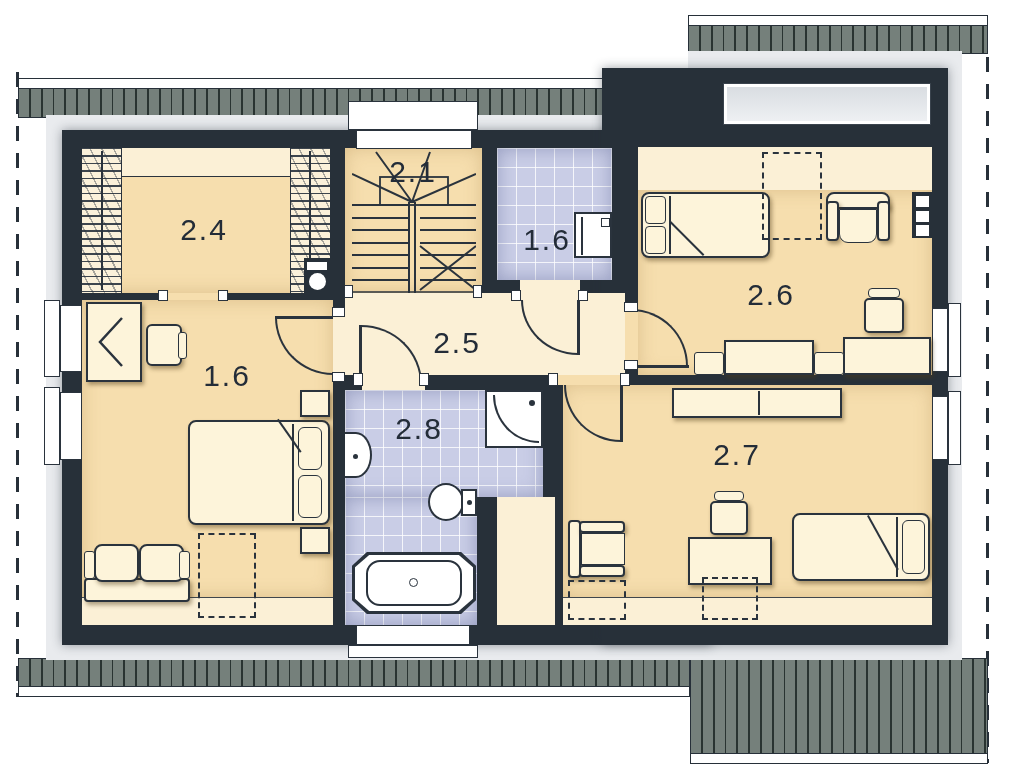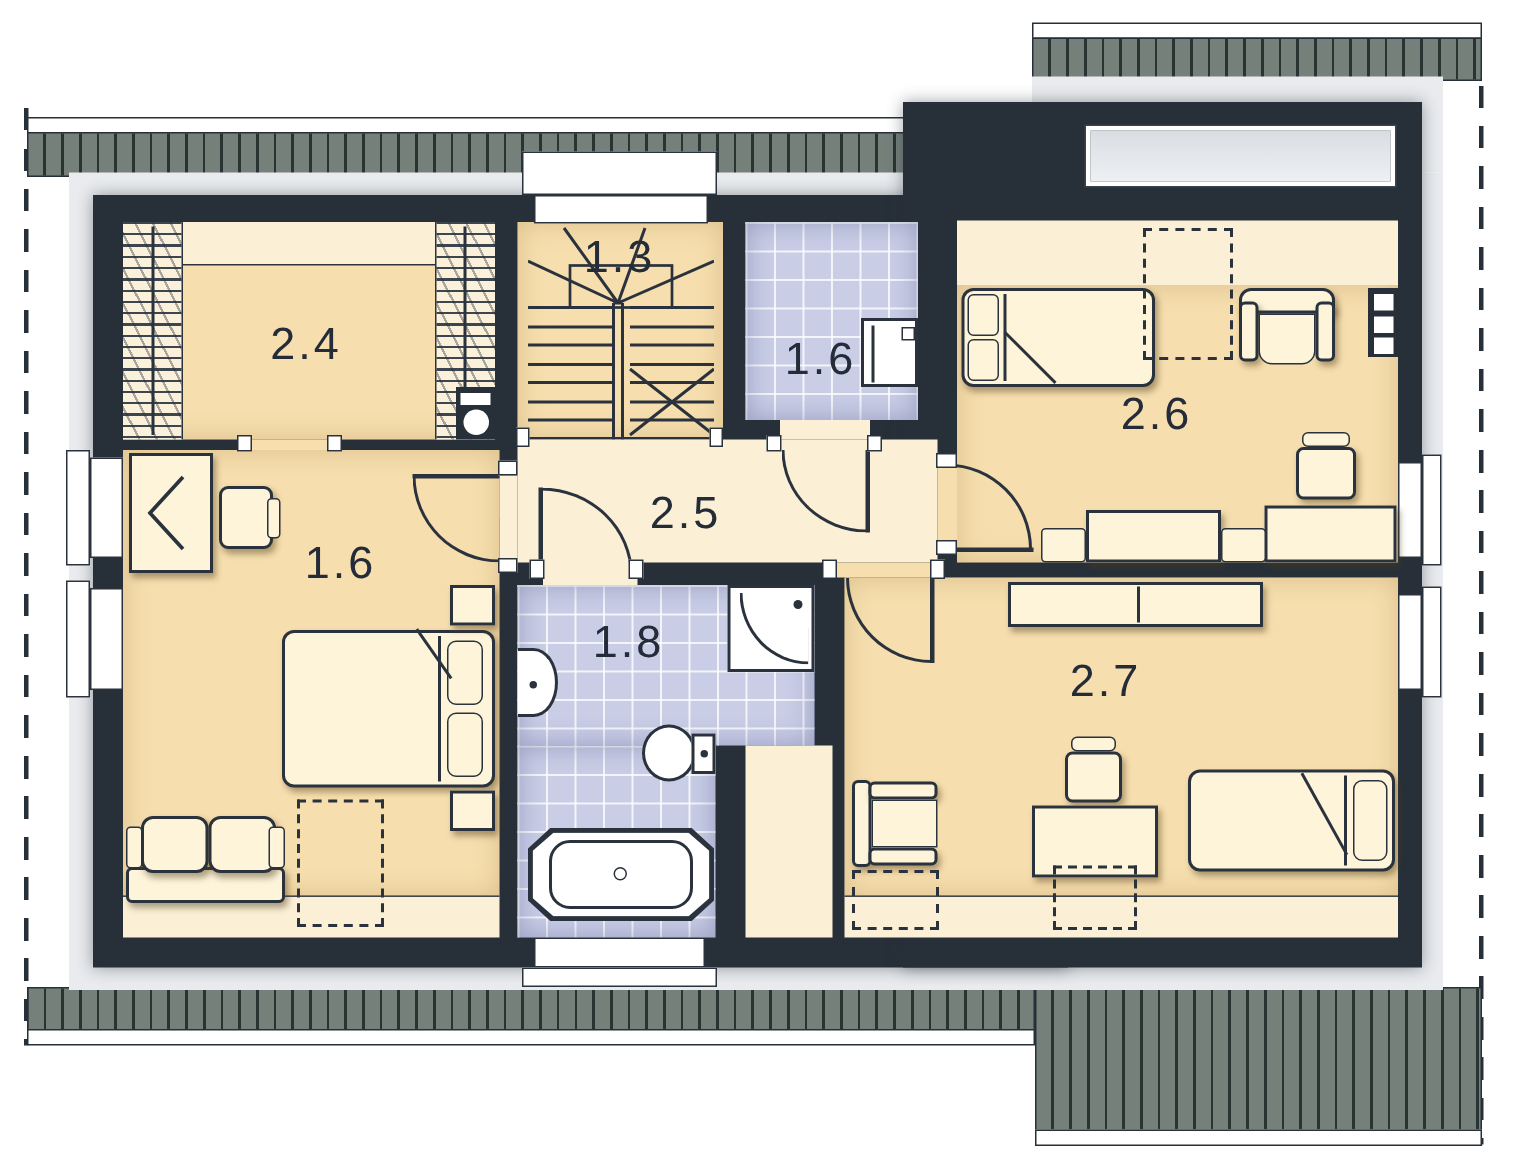--- a/index.html
+++ b/index.html
@@ -224,22 +224,22 @@
   <div class="a cap" style="left:578px;top:290px;width:10px;height:11px;"></div>
   <div class="a cap" style="left:332px;top:307px;width:13px;height:10px;"></div>
   <div class="a cap" style="left:332px;top:372px;width:13px;height:10px;"></div>
   <div class="a cap" style="left:624px;top:302px;width:14px;height:10px;"></div>
   <div class="a cap" style="left:624px;top:360px;width:14px;height:10px;"></div>
   <div class="a cap" style="left:353px;top:373px;width:10px;height:13px;"></div>
   <div class="a cap" style="left:419px;top:373px;width:10px;height:13px;"></div>
   <div class="a cap" style="left:548px;top:373px;width:10px;height:13px;"></div>
   <div class="a cap" style="left:620px;top:373px;width:10px;height:13px;"></div>
 
-  <div class="label" style="left:413px;top:172px;">1.3</div>
+  <div class="label" style="left:413px;top:172px;">2.1</div>
   <div class="label" style="left:457px;top:343px;">2.5</div>
   <div class="label" style="left:227px;top:376px;">1.6</div>
   <div class="label" style="left:204px;top:230px;">2.4</div>
   <div class="label" style="left:547px;top:240px;">1.6</div>
-  <div class="label" style="left:771px;top:277px;">2.6</div>
+  <div class="label" style="left:771px;top:295px;">2.6</div>
   <div class="label" style="left:737px;top:455px;">2.7</div>
-  <div class="label" style="left:419px;top:429px;">1.8</div>
+  <div class="label" style="left:419px;top:429px;">2.8</div>
 
 </div>
 
 </body></html>

